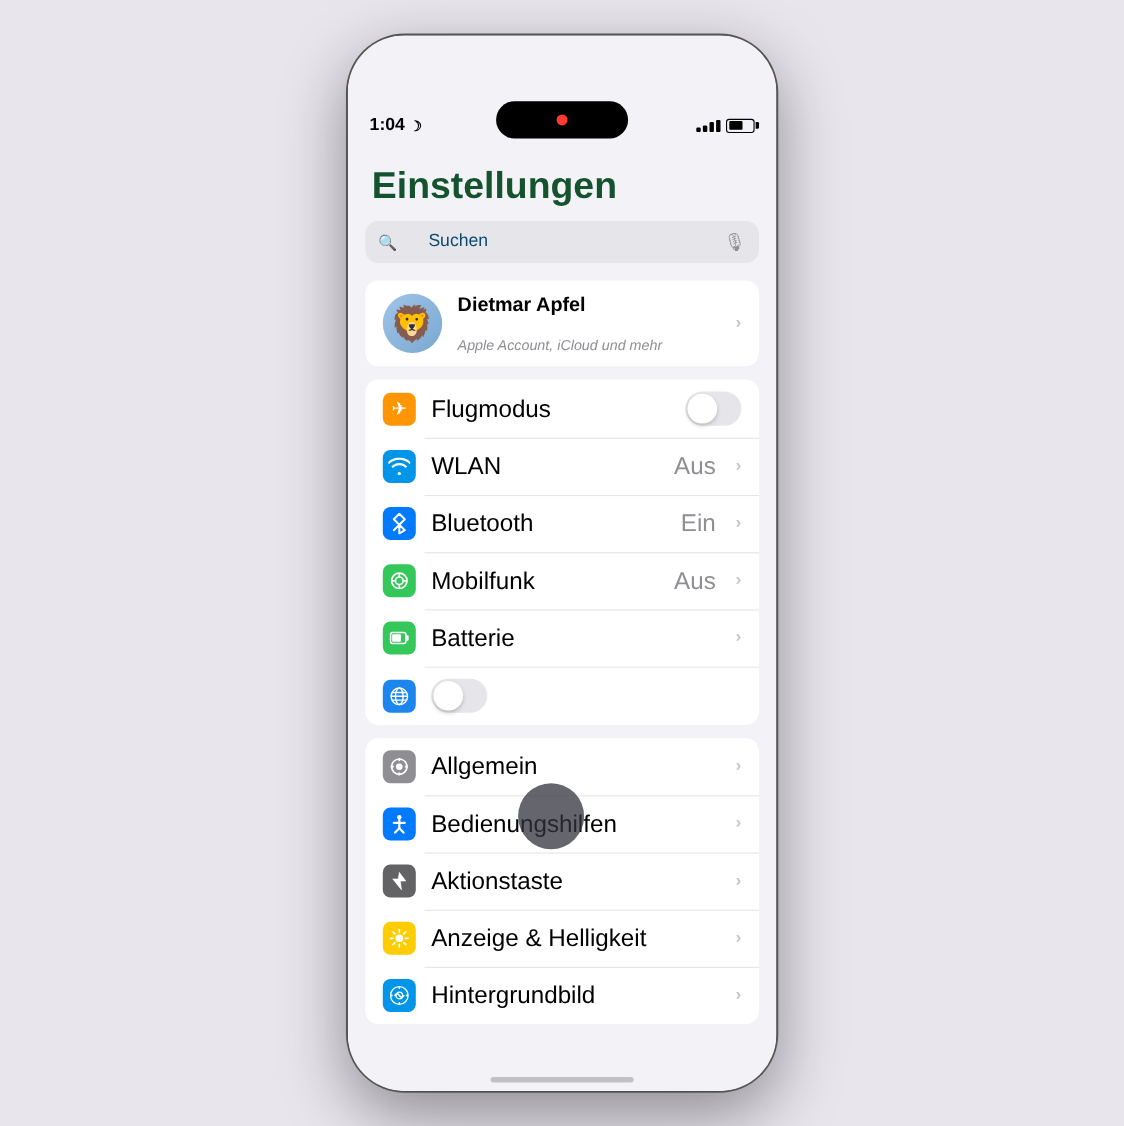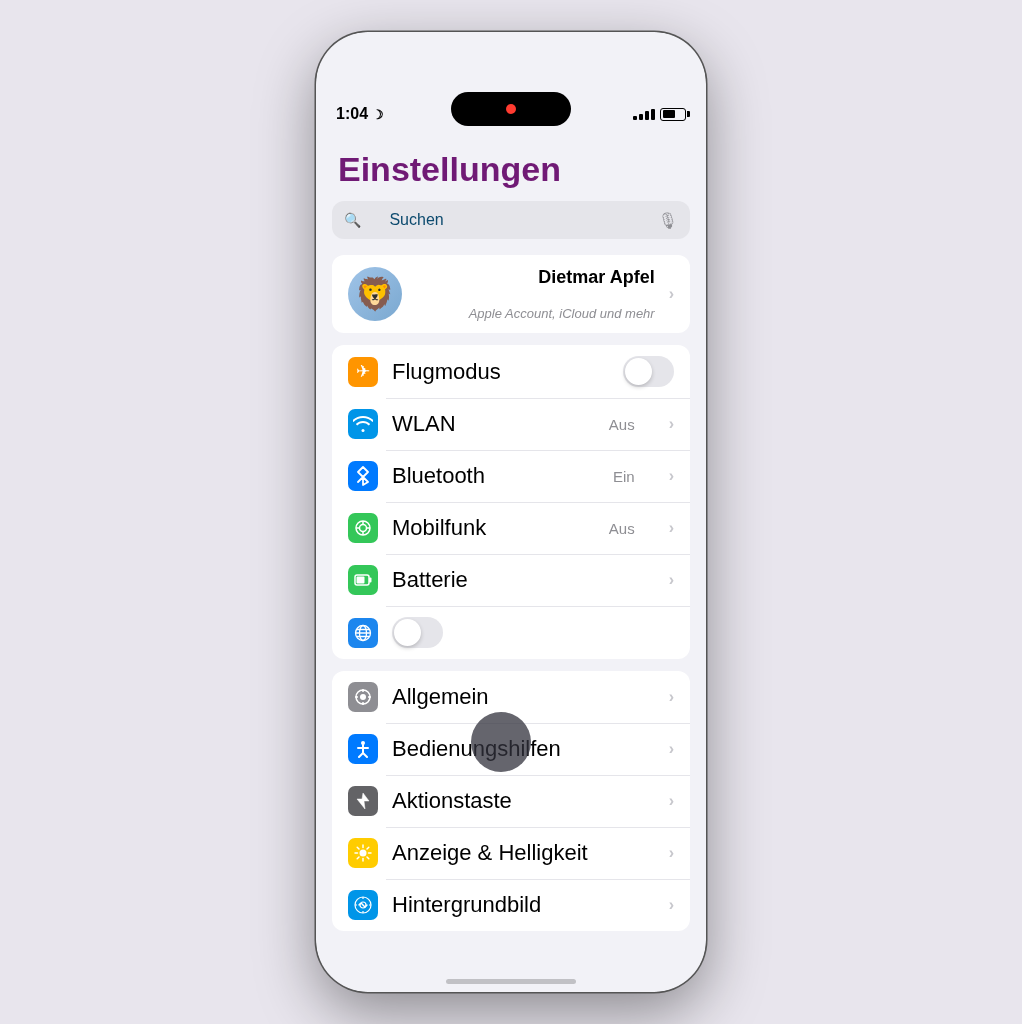--- a/index.html
+++ b/index.html
@@ -110,21 +110,21 @@
     }
     
     .scroll-content {
       height: calc(100% - 54px);
       overflow: hidden;
       padding: 0 0 20px;
     }
     .page-title {
       font-size: 34px;
       font-weight: 700;
-      color: #701a75;
+      color: #14532d;
       padding: 16px 22px 12px;
     }
     
     .search-bar {
       margin: 0 16px 16px;
       background: #e5e5ea;
       border-radius: 12px;
       height: 38px;
       display: flex;
       align-items: center;
@@ -170,21 +170,20 @@
       justify-content: center;
       font-size: 28px;
       flex-shrink: 0;
       overflow: hidden;
     }
     .avatar-emoji {
       font-size: 32px;
     }
     .profile-info {
       flex: 1;
-      text-align: right;
     }
     .profile-name {
       font-size: 18px;
       font-weight: 600;
       color: #000;
     }
     .profile-sub {
       font-size: 13px;
       color: #8e8e93;
       margin-top: 18px;
@@ -227,23 +226,23 @@
       font-size: 17px;
       flex-shrink: 0;
       color: #fff;
     }
     .setting-label {
       flex: 1;
       font-size: 22px;
       color: #000;
     }
     .setting-value {
-      font-size: 15px;
+      font-size: 22px;
       color: #8e8e93;
-      margin-right: 20px;
+      margin-right: 4px;
     }
     
     .toggle {
       width: 51px;
       height: 31px;
       border-radius: 15.5px;
       background: #e5e5ea;
       position: relative;
       flex-shrink: 0;
     }

